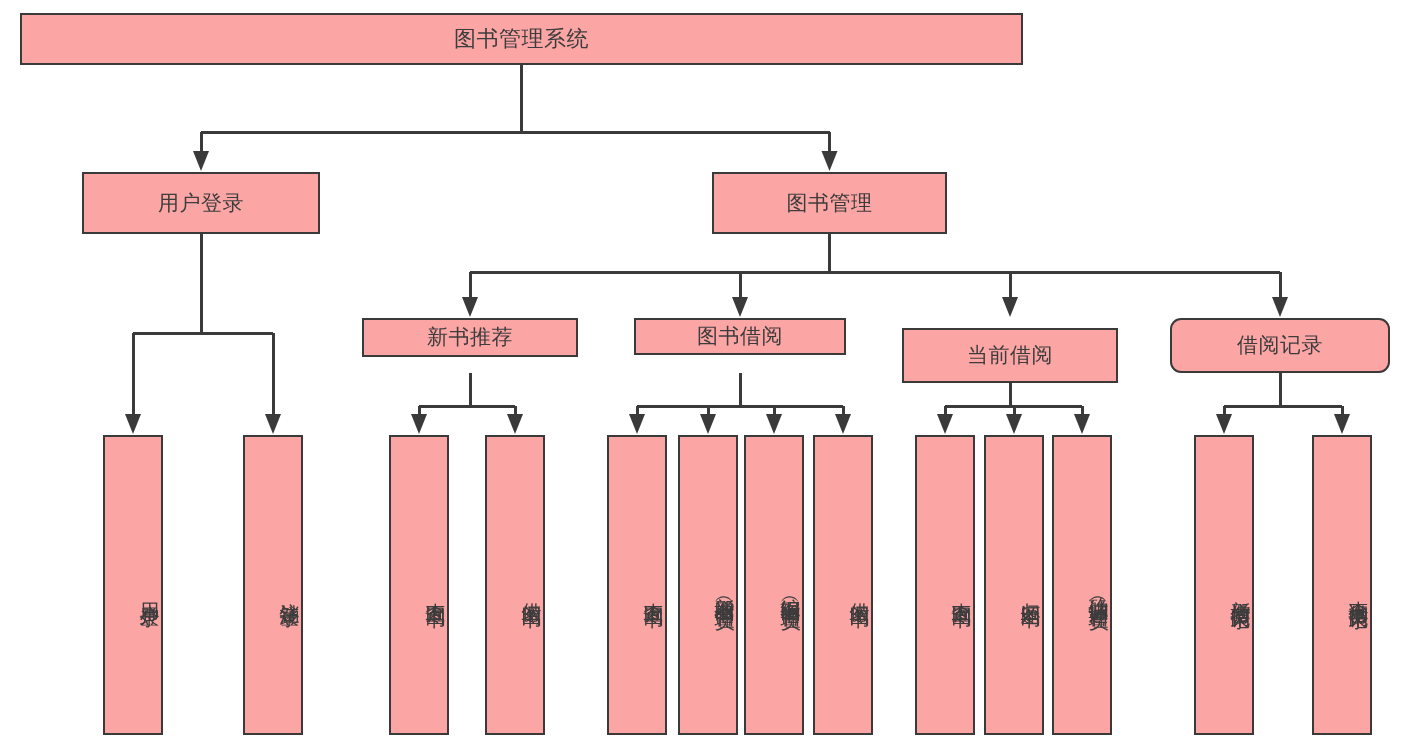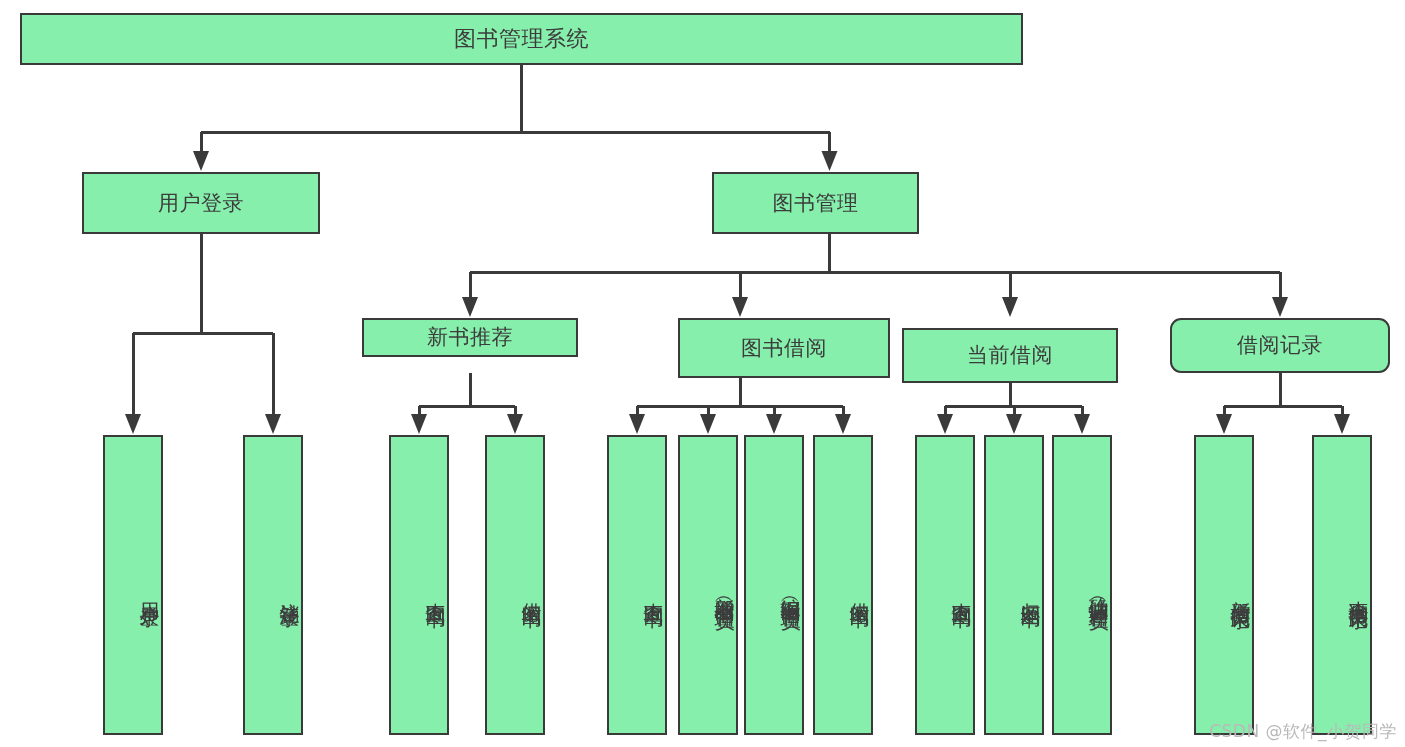--- a/index.html
+++ b/index.html
@@ -23,21 +23,21 @@
     left: 0;
     top: 0;
     width: 1405px;
     height: 747px;
     pointer-events: none;
   }
   .node {
     position: absolute;
     box-sizing: border-box;
     border: 2.5px solid #3a3a3a;
-    background: #86efac;
+    background: #fca5a5;
     display: flex;
     align-items: center;
     justify-content: center;
     color: #3c3c3c;
     font-size: 21px;
     line-height: 1.18;
     letter-spacing: 0.5px;
     white-space: pre;
     text-align: center;
   }
@@ -118,33 +118,32 @@
       <line x1="1280" y1="373" x2="1280" y2="406" stroke="#3a3a3a" stroke-width="3" shape-rendering="crispEdges"></line>
       <line x1="1224" y1="406" x2="1342" y2="406" stroke="#3a3a3a" stroke-width="3" shape-rendering="crispEdges"></line>
       <line x1="1224" y1="406" x2="1224" y2="416" stroke="#3a3a3a" stroke-width="3" shape-rendering="crispEdges"></line>
       <polygon points="1216,414 1232,414 1224,434" fill="#3a3a3a"></polygon>
       <line x1="1342" y1="406" x2="1342" y2="416" stroke="#3a3a3a" stroke-width="3" shape-rendering="crispEdges"></line>
       <polygon points="1334,414 1350,414 1342,434" fill="#3a3a3a"></polygon>
     </svg>
   <div id="nodes">
       <div class="node root" style="left: 20px; top: 13px; width: 1003px; height: 52px;"><span>图书管理系统</span></div>
       <div class="node" style="left: 82px; top: 172px; width: 238px; height: 62px;"><span>用户登录</span></div>
-      <div class="node" style="left: 712px; top: 172px; width: 207px; height: 62px;"><span>图书管理</span></div>
+      <div class="node" style="left: 712px; top: 172px; width: 235px; height: 62px;"><span>图书管理</span></div>
       <div class="node" style="left: 362px; top: 318px; width: 216px; height: 39px;"><span>新书推荐</span></div>
-      <div class="node" style="left: 634px; top: 318px; width: 212px; height: 60px; margin-left: 44px;"><span>图书借阅</span></div>
+      <div class="node" style="left: 634px; top: 318px; width: 212px; height: 37px;"><span>图书借阅</span></div>
       <div class="node" style="left: 902px; top: 328px; width: 216px; height: 55px;"><span>当前借阅</span></div>
       <div class="node" style="left: 1170px; top: 318px; width: 220px; height: 55px; border-radius: 11px;"><span>借阅记录</span></div>
       <div class="node vertical" style="left: 103px; top: 435px; width: 60px; height: 300px;"><span>用户登录</span></div>
       <div class="node vertical" style="left: 243px; top: 435px; width: 60px; height: 300px;"><span>注销登录</span></div>
       <div class="node vertical" style="left: 389px; top: 435px; width: 60px; height: 300px;"><span>查询图书</span></div>
       <div class="node vertical" style="left: 485px; top: 435px; width: 60px; height: 300px;"><span>借阅图书</span></div>
       <div class="node vertical" style="left: 607px; top: 435px; width: 60px; height: 300px;"><span>查询图书</span></div>
       <div class="node vertical" style="left: 678px; top: 435px; width: 60px; height: 300px;"><span>新增图书（管理员）</span></div>
       <div class="node vertical" style="left: 744px; top: 435px; width: 60px; height: 300px;"><span>编辑图书（管理员）</span></div>
       <div class="node vertical" style="left: 813px; top: 435px; width: 60px; height: 300px;"><span>借阅图书</span></div>
       <div class="node vertical" style="left: 915px; top: 435px; width: 60px; height: 300px;"><span>查询图书</span></div>
       <div class="node vertical" style="left: 984px; top: 435px; width: 60px; height: 300px;"><span>归还图书</span></div>
       <div class="node vertical" style="left: 1052px; top: 435px; width: 60px; height: 300px;"><span>确认归还（管理员）</span></div>
       <div class="node vertical" style="left: 1194px; top: 435px; width: 60px; height: 300px;"><span>新增借阅记录</span></div>
       <div class="node vertical" style="left: 1312px; top: 435px; width: 60px; height: 300px;"><span>查询借阅记录</span></div>
     </div>
-  <div id="watermark">CSDN @软件_小贺同学</div>
 </div>
 
 </body></html>

